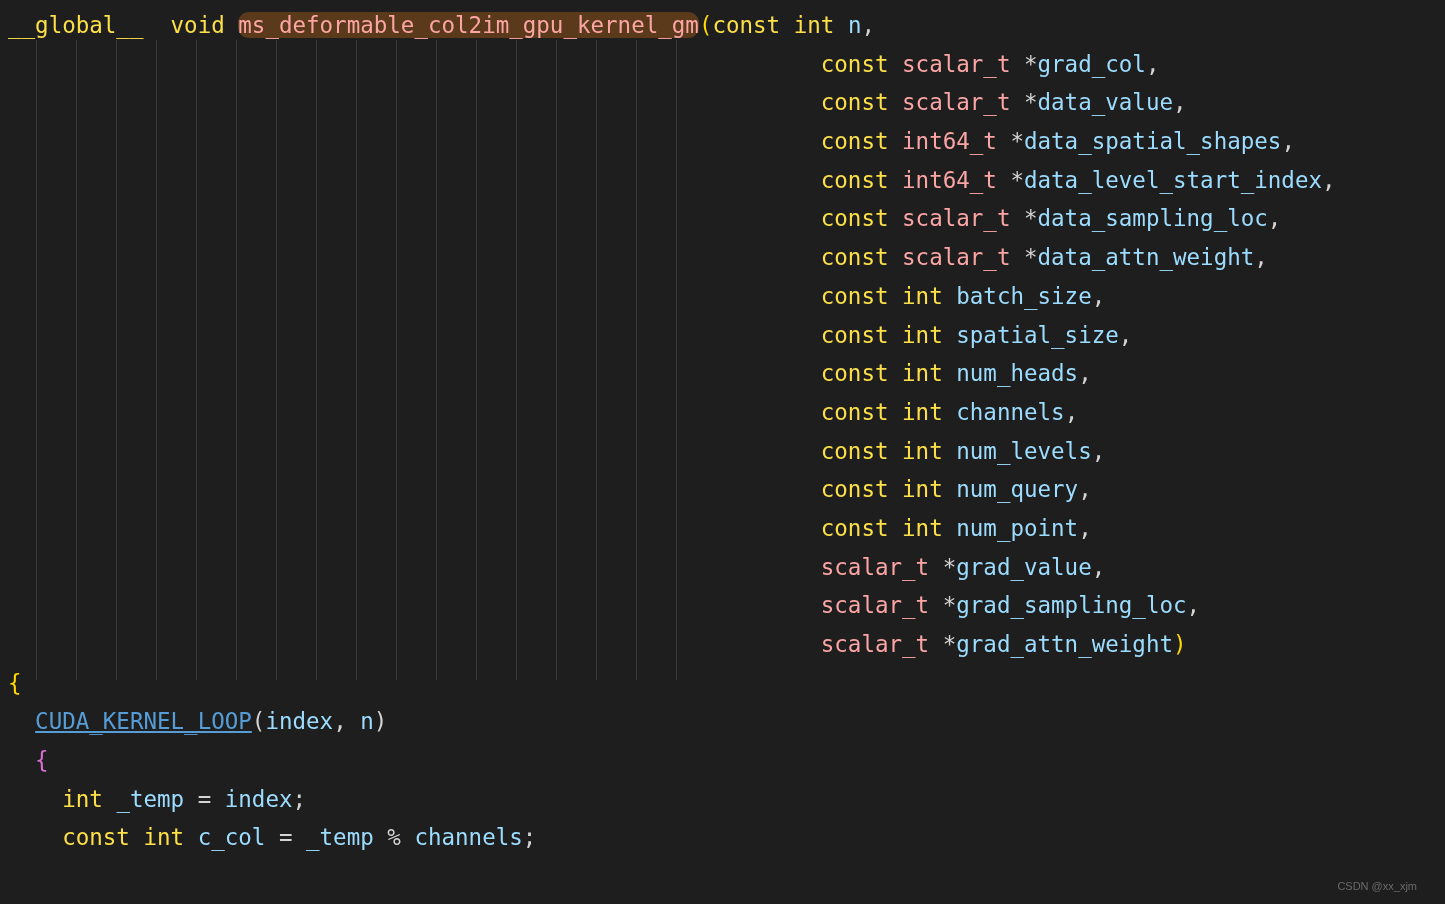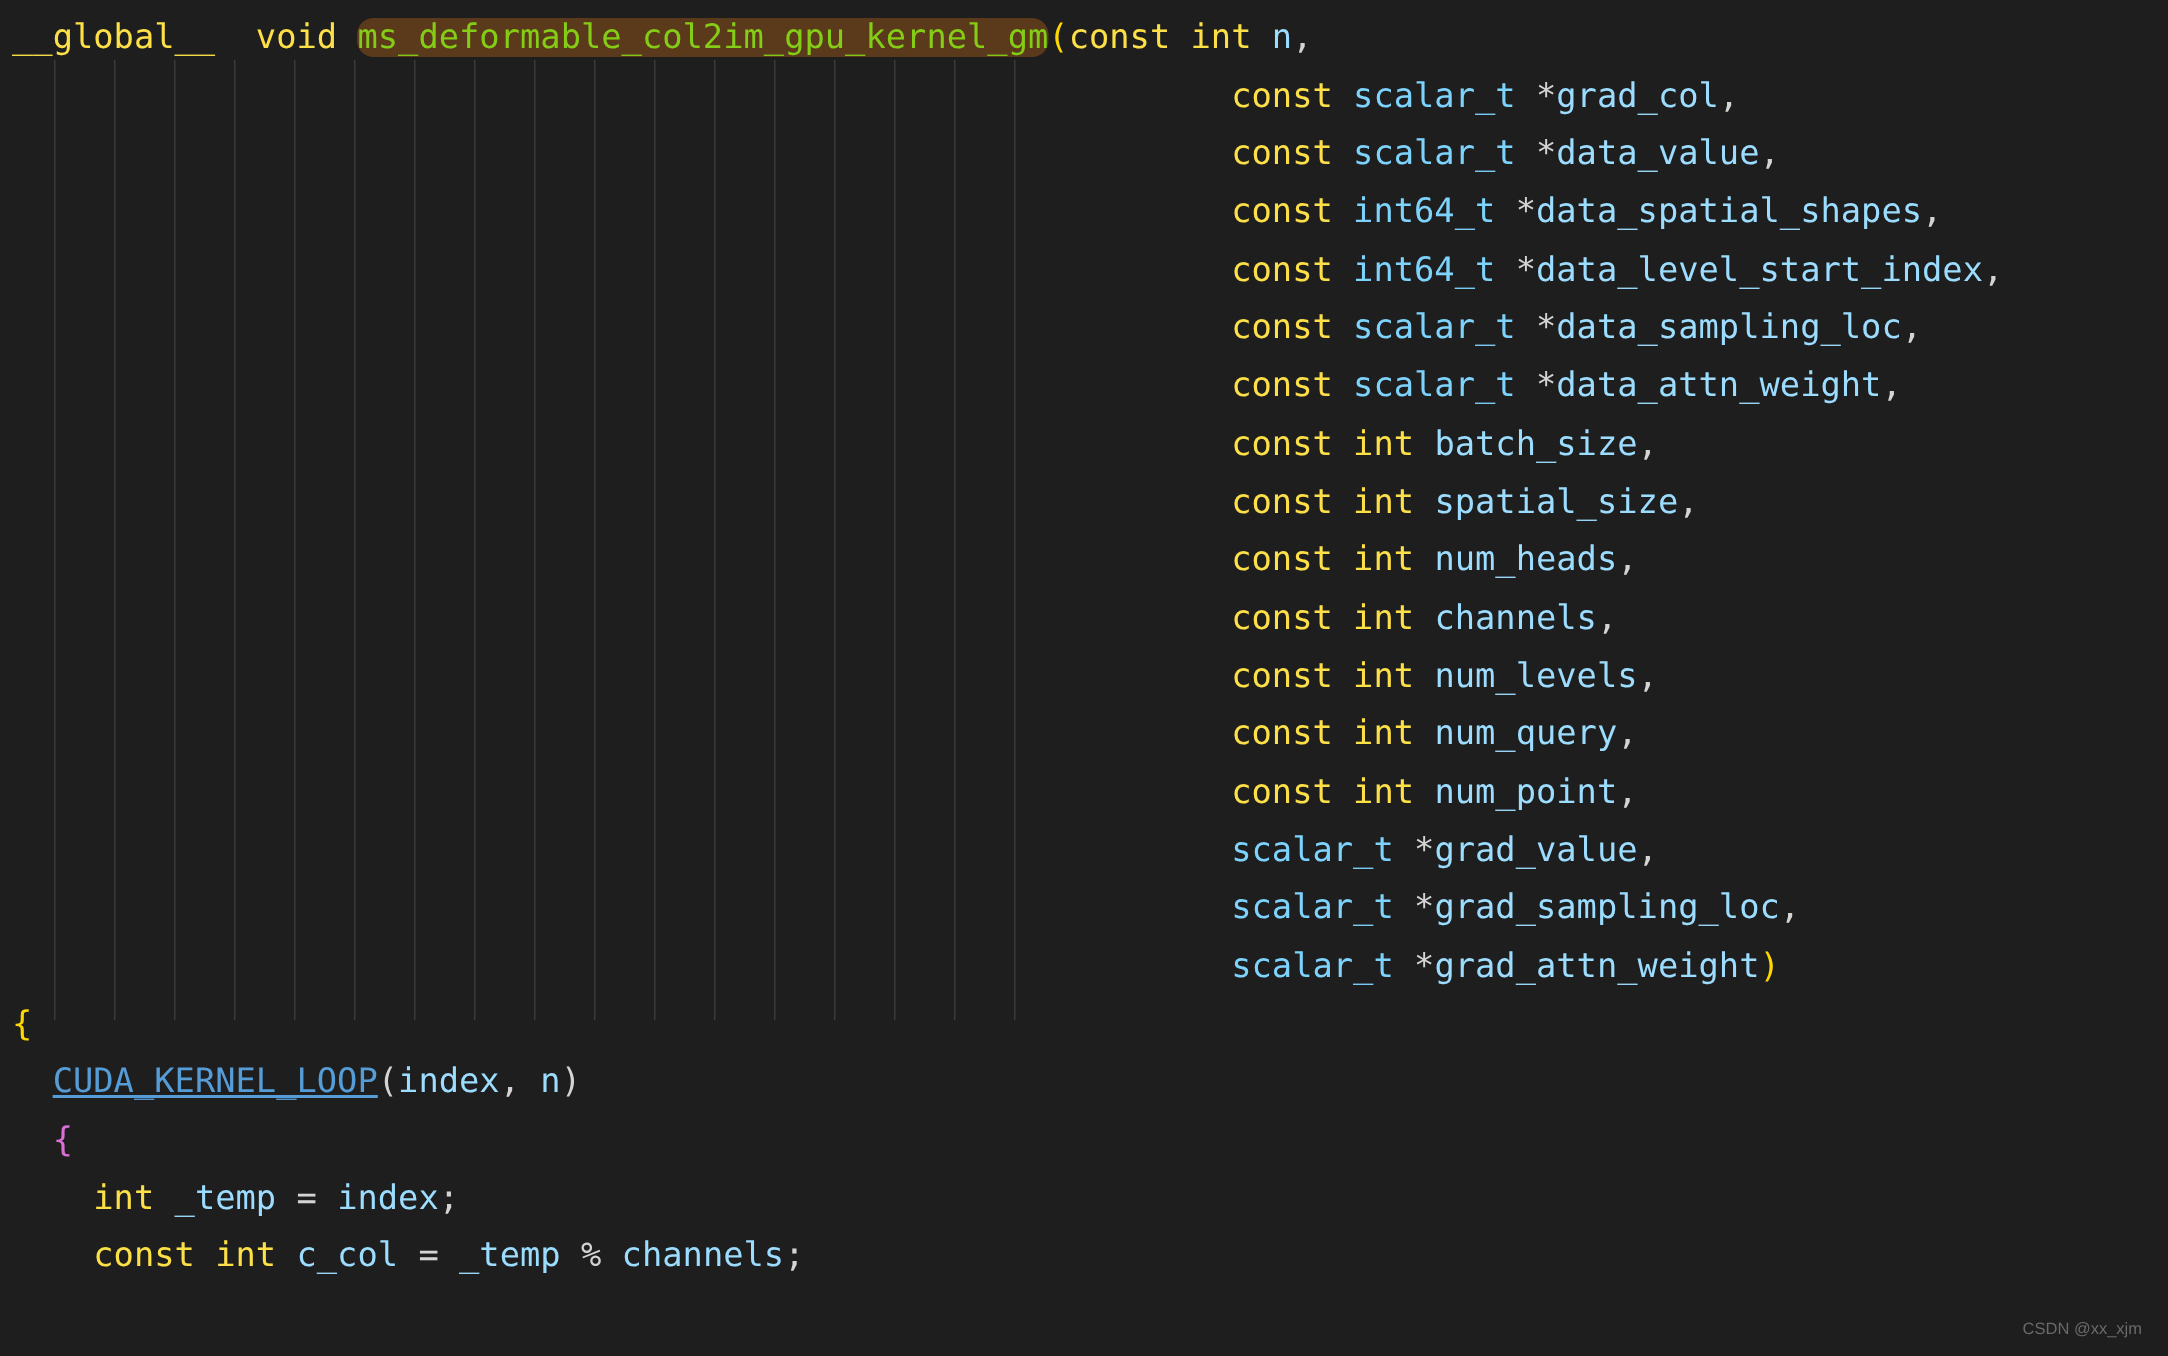--- a/index.html
+++ b/index.html
@@ -24,33 +24,33 @@
   }
   .guide {
     position: absolute;
     top: 0;
     width: 1px;
     height: 100%;
     background: #3a3a3a;
   }
   pre { white-space: pre; }
   .kw-blue { color: #fde047; }
-  .kw-type { color: #7dd3fc; margin-top: 16px; }
-  .fn-hl { background: #5a3a1a; color: #84cc16; border-radius: 11px; }
+  .kw-type { color: #fca5a5; margin-top: 16px; }
+  .fn-hl { background: #5a3a1a; color: #fca5a5; border-radius: 11px; }
   .var { color: #9cdcfe; }
   .punct { color: #d4d4d4; }
   .paren-y { color: #ffd700; }
   .brace-y { color: #ffd700; }
   .brace-p { color: #da70d6; }
   .macro { color: #569cd6; text-decoration: underline; }
   .paren-box { color: #d4d4d4; }
   .watermark {
     position: absolute;
     bottom: 8px;
-    right: 17px;
+    right: 28px;
     font-size: 11px;
     color: #6a6a6a;
     font-family: sans-serif;
   }
 </style>
 </head>
 <body>
 
 <div class="indent-guides">
   <div class="guide" style="left:28px"></div>

